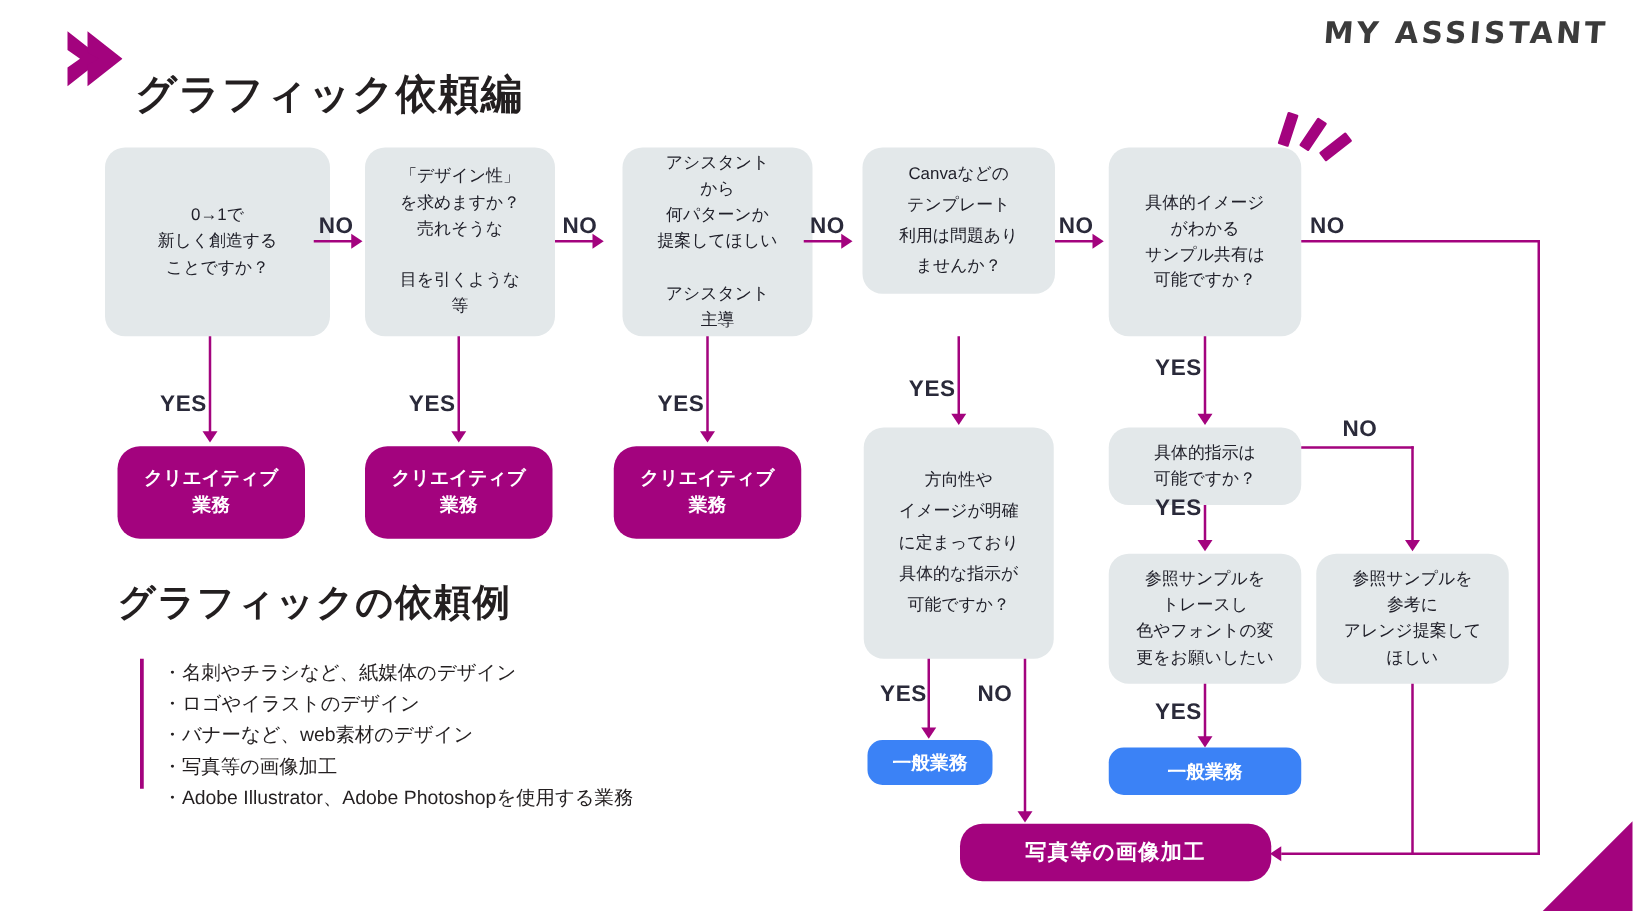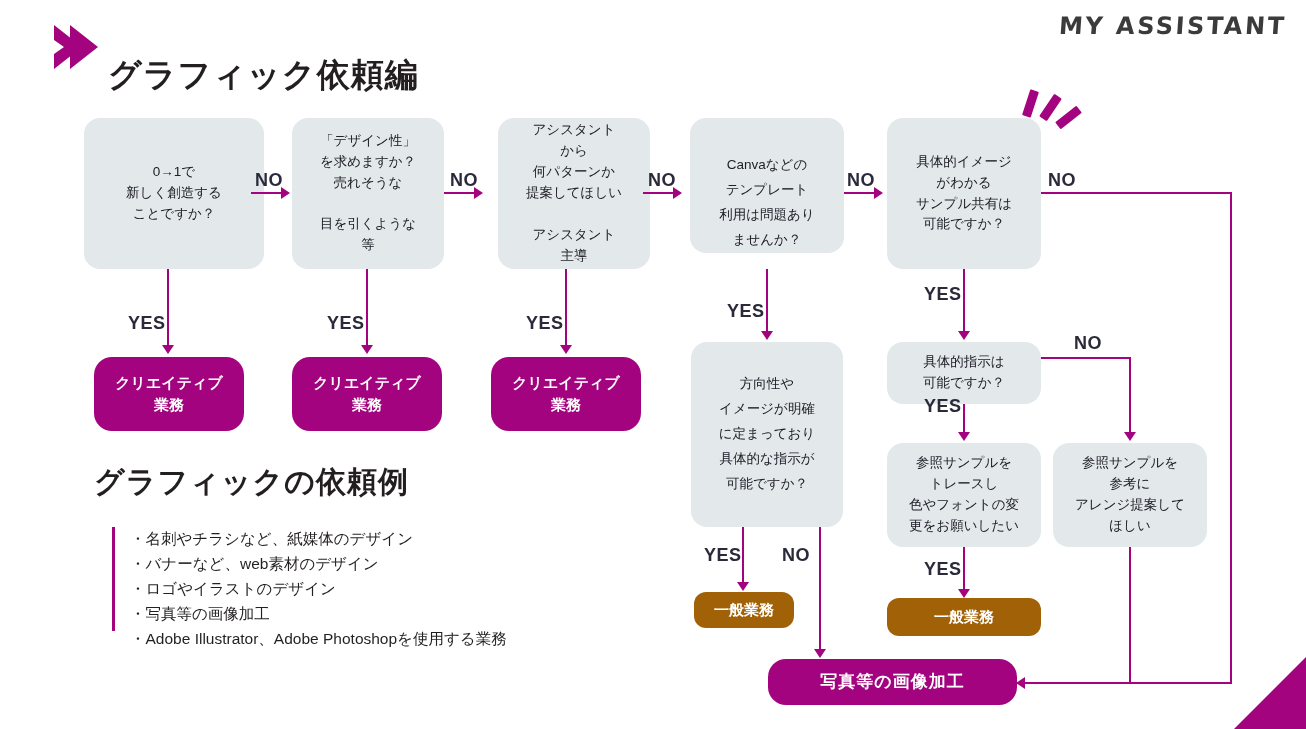--- a/index.html
+++ b/index.html
@@ -42,21 +42,21 @@
     font-size:13.5px;line-height:1.55;font-weight:500;
   }
   .node.q.loose{line-height:1.85;}
   .node.creative{
     background:#a3037e;color:#ffffff;
     font-weight:bold;font-size:15px;line-height:1.45;
     border-radius:18px;
   }
   .node.creative.wide{font-size:17px;letter-spacing:1px;}
   .node.general{
-    background:#a16207;color:#ffffff;
+    background:#3b82f6;color:#ffffff;
     font-weight:bold;font-size:15px;border-radius:12px;
   }
   .node .txt{display:block;padding:0 6px;}
 
   
   .vline{position:absolute;width:2px;background:#a3037e;}
   .hline{position:absolute;height:2px;background:#a3037e;}
   .arrow-d{position:absolute;width:0;height:0;
     border-left:6px solid transparent;border-right:6px solid transparent;
     border-top:9px solid #a3037e;}
@@ -113,21 +113,21 @@
   </div>
 
   <div class="node q" style="left:292px;top:118px;width:152px;height:151px;">
     <span class="txt">「デザイン性」<br>を求めますか？<br>売れそうな<br><br>目を引くような<br>等</span>
   </div>
 
   <div class="node q" style="left:498px;top:118px;width:152px;height:151px;">
     <span class="txt">アシスタント<br>から<br>何パターンか<br>提案してほしい<br><br>アシスタント<br>主導</span>
   </div>
 
-  <div class="node q loose" style="left:690px;top:118px;width:154px;height:135px;align-items:flex-end;">
+  <div class="node q loose" style="left:690px;top:118px;width:154px;height:117px;">
     <span class="txt">Canvaなどの<br>テンプレート<br>利用は問題あり<br>ませんか？</span>
   </div>
 
   <div class="node q" style="left:887px;top:118px;width:154px;height:151px;">
     <span class="txt">具体的イメージ<br>がわかる<br>サンプル共有は<br>可能ですか？</span>
   </div>
 
   <div class="sparkle" style="left:1020px;top:86px;width:66px;height:50px;">
     <i style="left:6px;top:4px;transform:rotate(18deg);"></i>
     <i style="left:26px;top:8px;transform:rotate(34deg);"></i>
@@ -235,21 +235,21 @@
   <div class="arrow-l" style="left:1016px;top:677px;"></div>
 
   <div class="node creative wide" style="left:768px;top:659px;width:249px;height:46px;">
     <span class="txt">写真等の画像加工</span>
   </div>
 
   <div class="ex-title">グラフィックの依頼例</div>
   <div class="ex-bar"></div>
   <ul class="ex-list">
     <li>・名刺やチラシなど、紙媒体のデザイン</li>
+    <li>・ロゴやイラストのデザイン</li>
     <li>・バナーなど、web素材のデザイン</li>
-    <li>・ロゴやイラストのデザイン</li>
     <li>・写真等の画像加工</li>
     <li>・Adobe Illustrator、Adobe Photoshopを使用する業務</li>
   </ul>
 
   <div class="corner-tri"></div>
 
 </div>
 
 </body></html>

